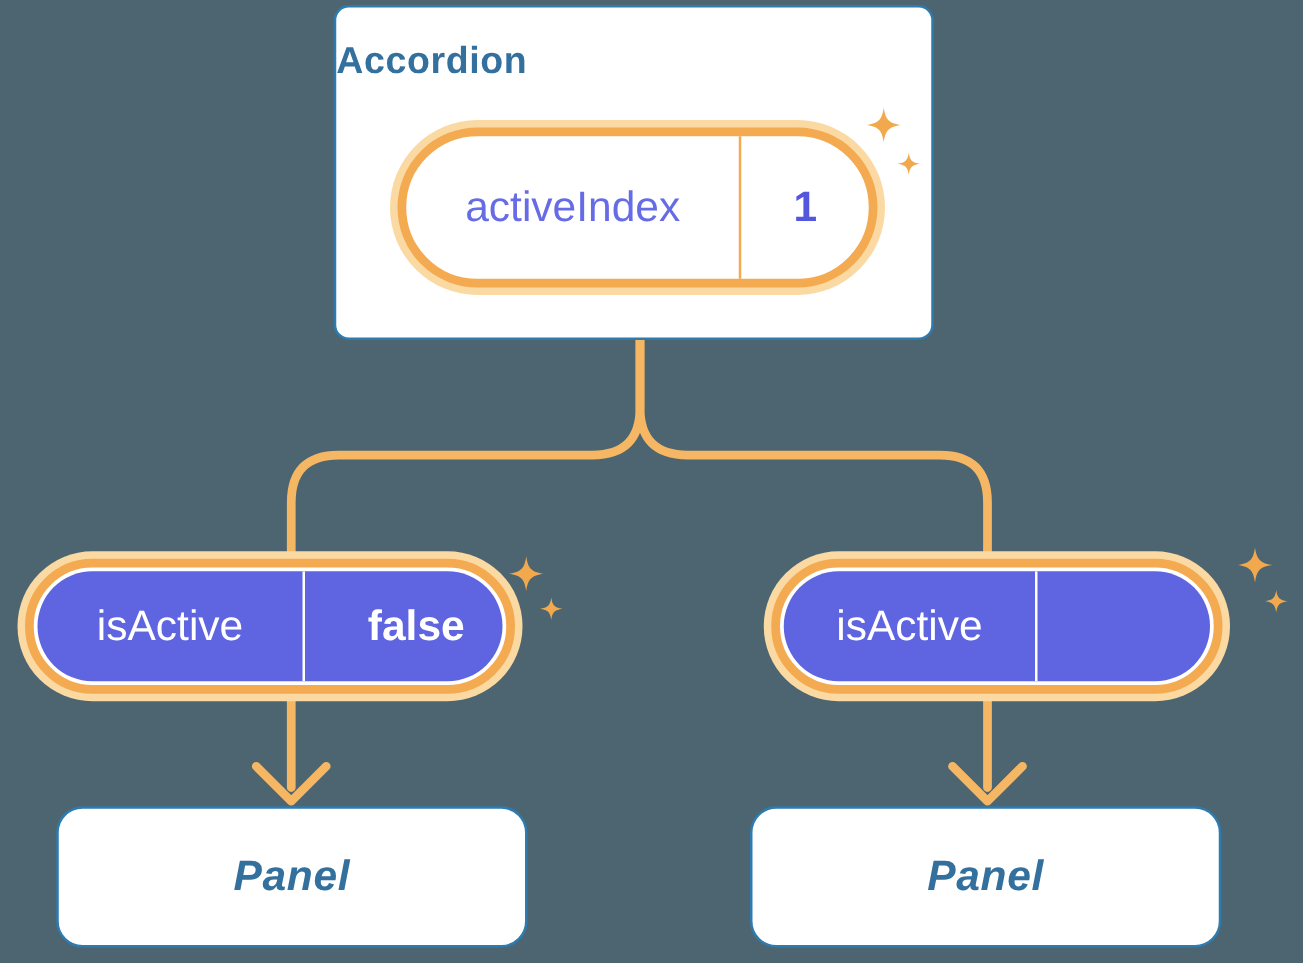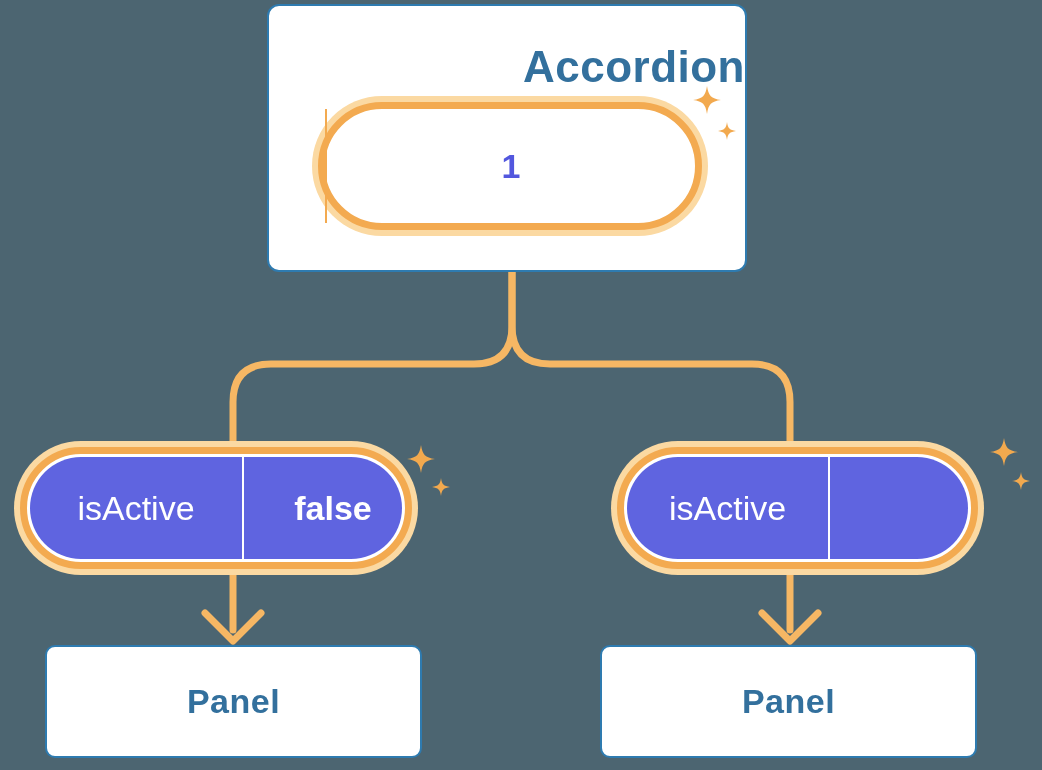--- a/index.html
+++ b/index.html
@@ -43,23 +43,23 @@
     position: absolute;
     left: 267px; top: 4px;
     width: 480px; height: 268px;
     background: var(--card_fill);
     border: 2px solid var(--card_border);
     border-radius: 12px;
     box-sizing: border-box;
     z-index: 1;
   }
   .card-title {
-    padding-top: 36px;
-    text-align: right;
-    font-size: 44px;
+    padding-top: 26px;
+    text-align: left;
+    font-size: 30px;
     font-weight: 600;
     letter-spacing: 0.5px;
     color: var(--heading_text);
   }
 
   .state-pill {
     position: absolute;
     left: 318px; top: 102px;
     width: 384px; height: 128px;
     box-sizing: border-box;
@@ -81,21 +81,21 @@
   .state-pill .pill-value {
     flex: 1;
     display: flex; align-items: center; justify-content: center;
     font-size: 34px; font-weight: 700;
     color: var(--value_purple);
   }
 
   .prop-pill {
     position: absolute;
     top: 447px;
-    height: 122px;
+    height: 108px;
     box-sizing: border-box;
     border: 7px solid var(--ring);
     border-radius: 999px;
     background: #fff;
     box-shadow: 0 0 0 6px var(--halo);
     display: flex;
     z-index: 2;
   }
   .prop-pill.left  { left: 20px;  width: 392px; }
   .prop-pill.right { left: 617px; width: 361px; }
@@ -124,45 +124,47 @@
     margin-left: 20px;
   }
 
   .panel {
     position: absolute;
     top: 645px;
     width: 377px; height: 113px;
     box-sizing: border-box;
     background: var(--card_fill);
     border: 2px solid var(--card_border);
-    border-radius: 10px;
+    border-radius: 21px;
     display: flex; align-items: center; justify-content: center;
     font-size: 34px; font-weight: 600;
     letter-spacing: 0.5px;
     color: var(--heading_text);
     z-index: 1;
+    font-style: italic;
   }
   .panel.left  { left: 45px; }
   .panel.right { left: 600px; }
 </style>
 </head>
 <body>
 
 <svg id="connector-layer" class="layer" viewBox="0 0 1042 770">
   <path class="conn" d="M512,272 L512,326 Q512,364 474,364 L271,364 Q233,364 233,402 L233,630"></path>
   <path class="conn" d="M512,272 L512,326 Q512,364 550,364 L752,364 Q790,364 790,402 L790,630"></path>
   <path class="conn" d="M205,613 L233,641 L261,613"></path>
   <path class="conn" d="M762,613 L790,641 L818,613"></path>
 </svg>
 
 <div class="card">
   <div class="card-title">Accordion</div>
 </div>
 
 <div class="state-pill">
+  <div class="pill-label">activeIndex</div>
   <div class="vdiv"></div>
   <div class="pill-value">1</div>
 </div>
 
 <div class="prop-pill left">
   <div class="prop-inner">
     <div class="pill-label">isActive</div>
     <div class="vdiv"></div>
     <div class="pill-value">false</div>
   </div>

